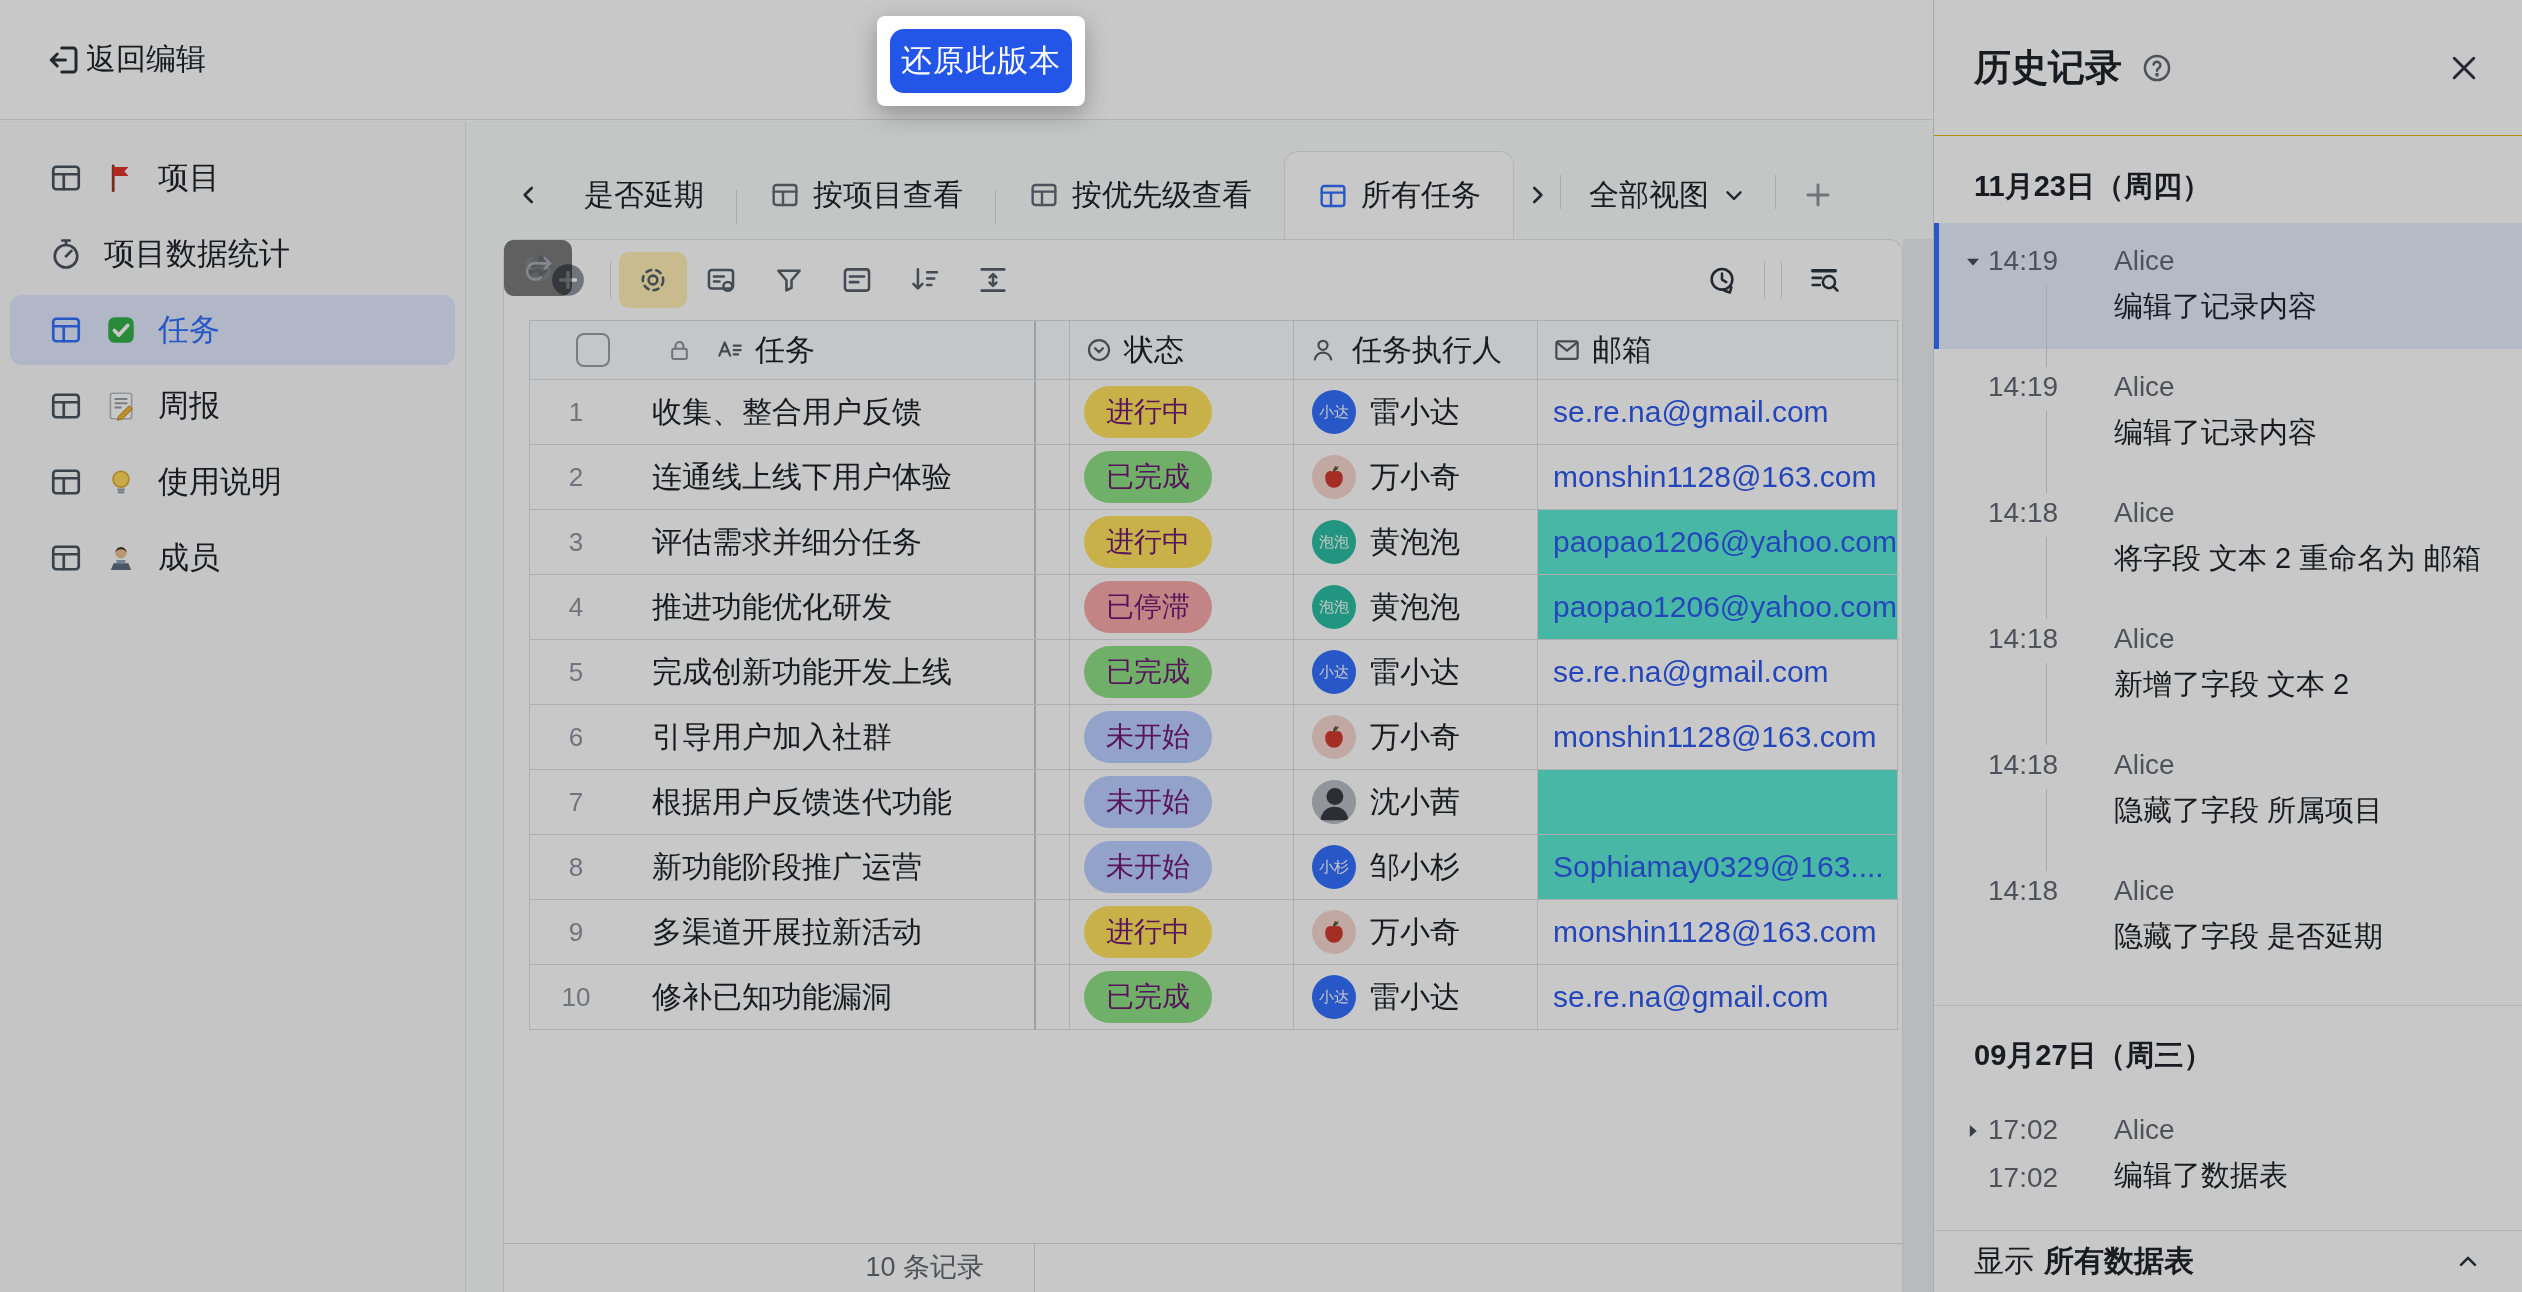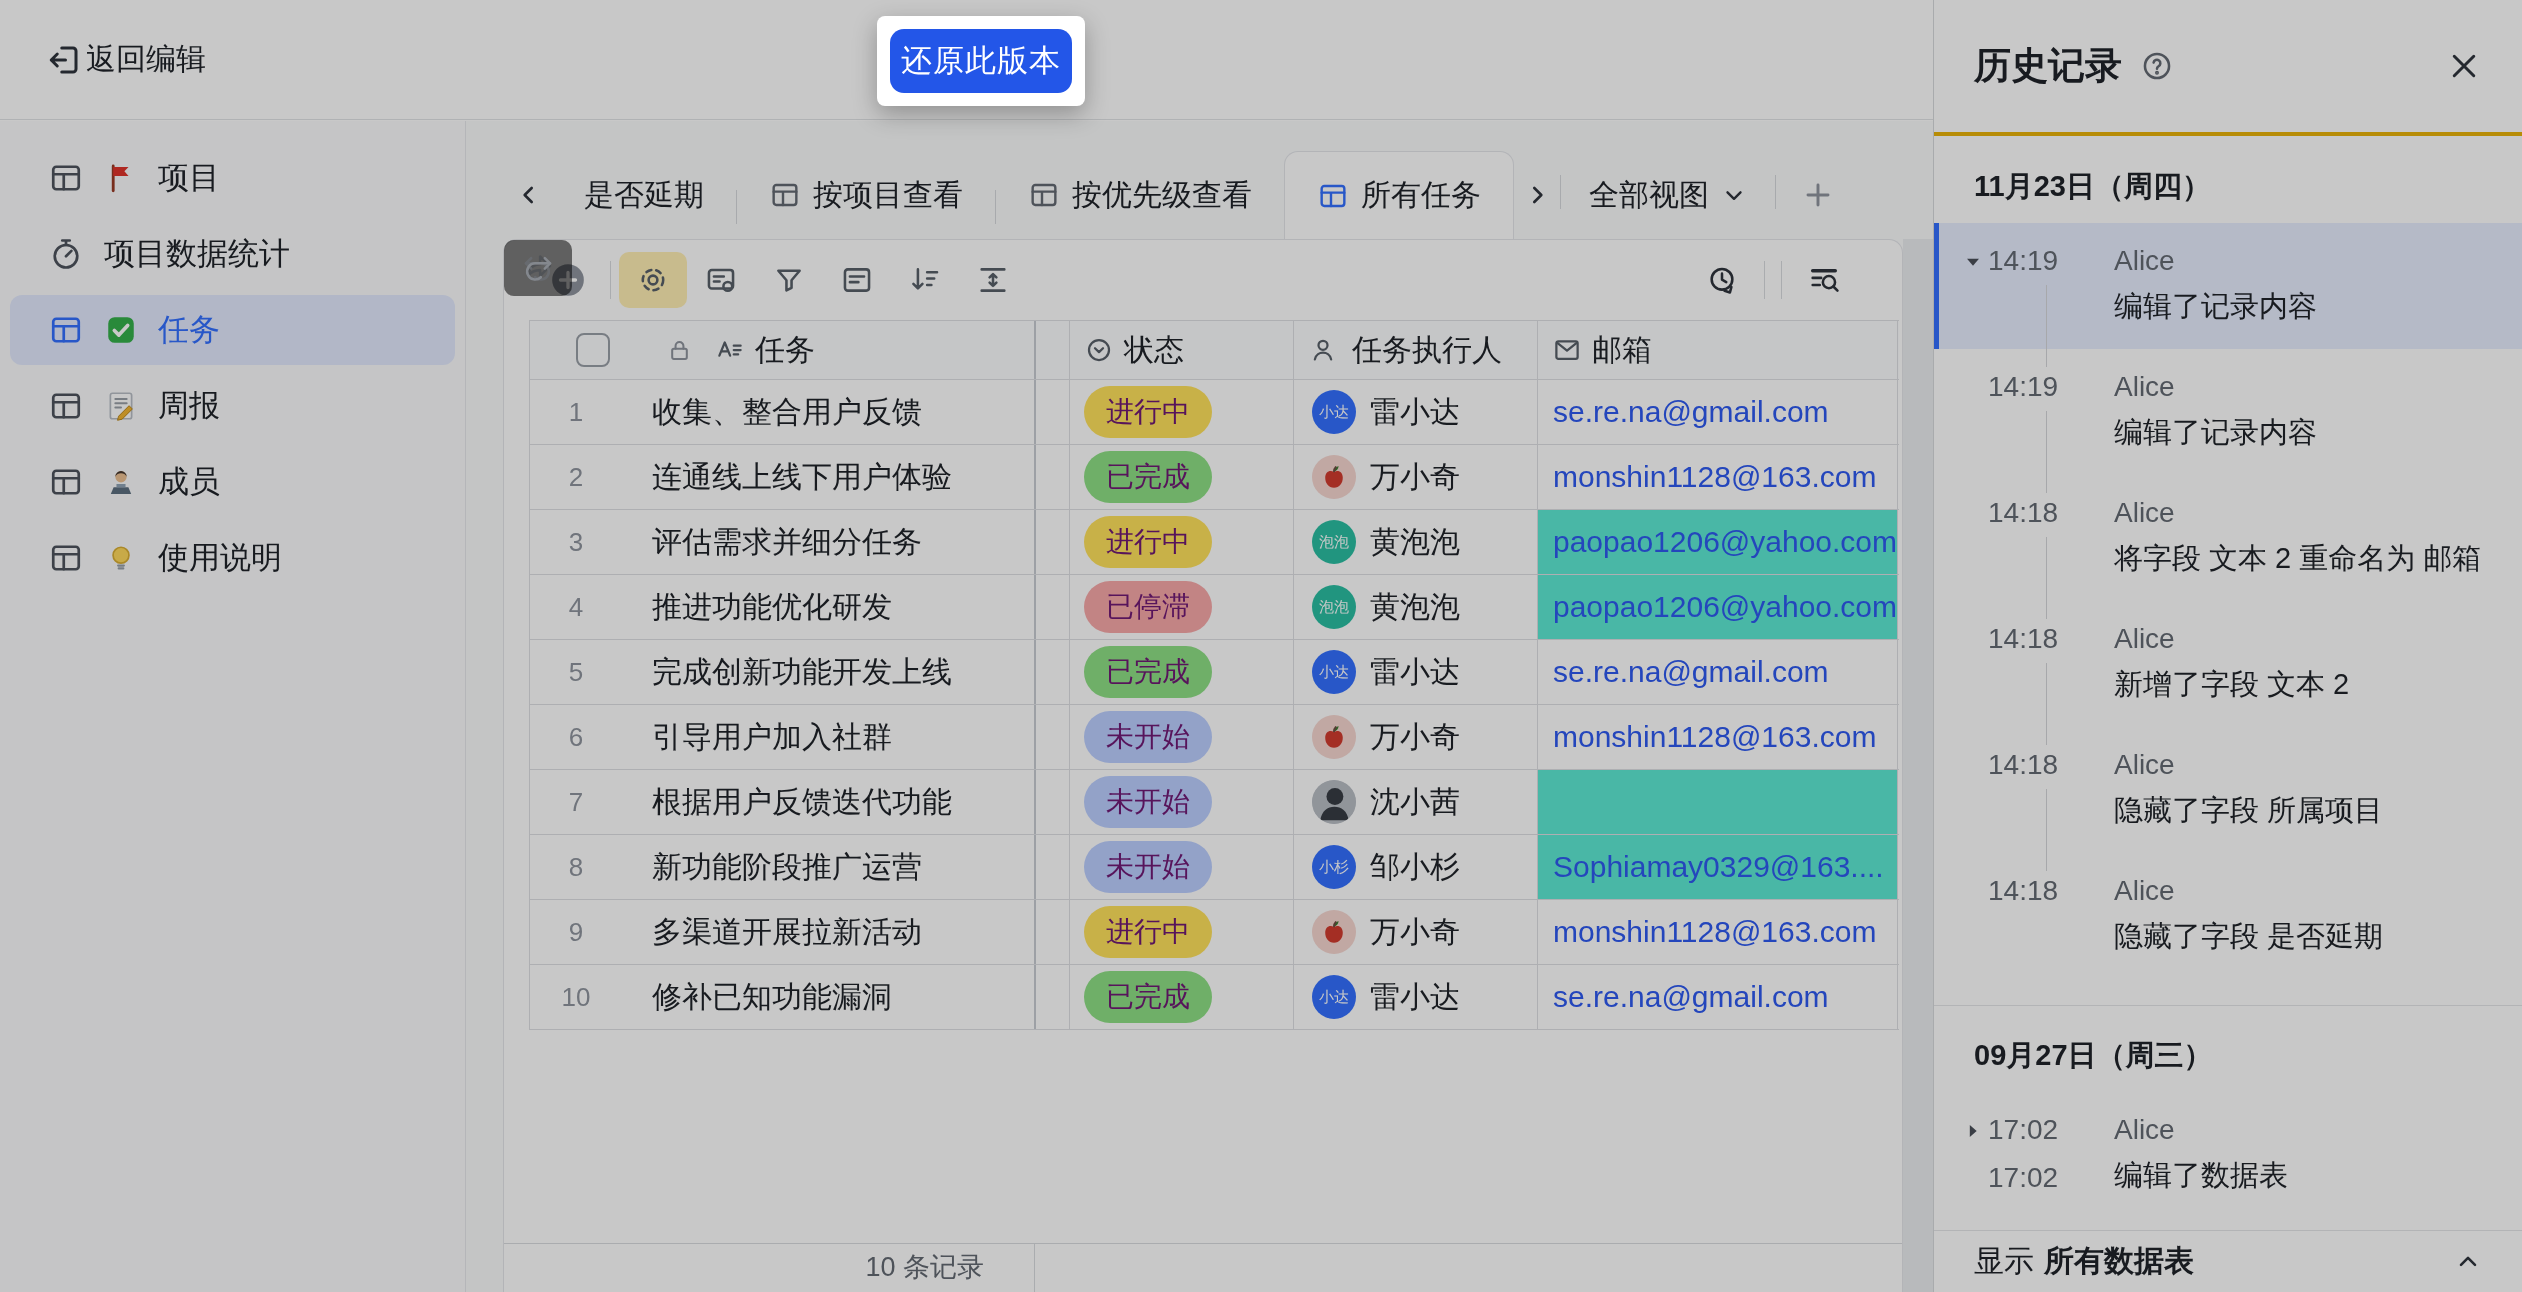--- a/index.html
+++ b/index.html
@@ -100,21 +100,21 @@
   .email-link { color:#2e5af0; font-size:30px; white-space:nowrap; cursor:pointer; }
 
   .grid-footer { position:absolute; left:0; right:0; bottom:0; height:49px;
                  border-top:1px solid #d9dce0; display:flex; }
   .rec-count { width:531px; border-right:1px solid #d9dce0; text-align:right;
                padding-right:50px; line-height:46px; font-size:27px; color:#646a73; }
 
   
   .history { position:absolute; right:0; top:0; width:589px; bottom:0;
              background:#fff; border-left:1px solid #d8dadd; }
-  .h-header { height:136px; border-bottom:4px solid #eab308; display:flex; align-items:center; padding:0 40px; }
+  .h-header { height:136px; border-bottom:1px solid #eab308; display:flex; align-items:center; padding:0 40px; }
   .h-title { font-size:37px; font-weight:700; }
   .help-ic { width:34px; height:34px; color:#646a73; margin-left:18px; cursor:pointer; }
   .h-close { margin-left:auto; width:36px; height:36px; color:#2f343c; cursor:pointer; }
   .h-scroll { position:absolute; top:137px; left:0; right:0; bottom:62px; overflow:hidden; }
   .h-date { margin:30px 40px 16px; font-size:29px; font-weight:700; }
   .h-group2 { border-top:1px solid #e4e6e9; margin-top:26px; }
   .h-entry { position:relative; padding:22px 20px 22px 0; display:flex; align-items:flex-start; cursor:pointer; }
   .h-entry.selected { background:#e7edfe; }
   .h-entry.selected::before { content:""; position:absolute; left:0; top:0; bottom:0; width:5px; background:#3370ff; }
   .h-entry.line::after { content:""; position:absolute; left:112px; top:62px; bottom:-18px; width:1px; background:#d5d7da; }
@@ -210,42 +210,42 @@
       </div>
       <div class="side-item">
         <span class="g-ic">
           <svg viewBox="0 0 24 24" style="width: 100%; height: 100%;">
             <rect x="3.5" y="4.5" width="17" height="15" rx="2"></rect>
             <path d="M3.5 9.5h17M10.5 9.5v10"></path>
           </svg>
         </span>
         <span class="e-ic">
           <svg viewBox="0 0 24 24" style="width: 100%; height: 100%;">
+            <circle cx="12" cy="10" r="5.6" fill="#ffd95c" stroke="#d9ae34" stroke-width="1.2"></circle>
+            <path d="M10 17.3h4M10.4 19.4h3.2" stroke="#98a0a8" stroke-width="1.6"></path>
+          </svg>
+        </span>
+        <span>使用说明</span>
+      </div>
+      <div class="side-item">
+        <span class="g-ic">
+          <svg viewBox="0 0 24 24" style="width: 100%; height: 100%;">
+            <rect x="3.5" y="4.5" width="17" height="15" rx="2"></rect>
+            <path d="M3.5 9.5h17M10.5 9.5v10"></path>
+          </svg>
+        </span>
+        <span class="e-ic">
+          <svg viewBox="0 0 24 24" style="width: 100%; height: 100%;">
             <circle cx="12" cy="8.3" r="4" fill="#ecc193" stroke="none"></circle>
             <path d="M8 8.3a4 4 0 0 1 8 0c-1.1-1.7-1.9-2.4-4-2.4s-2.9.7-4 2.4z" fill="#43362f" stroke="none"></path>
             <path d="M4.8 20.5l2-4.8h10.4l2 4.8z" fill="#5d6f80" stroke="none"></path>
             <rect x="8.8" y="13.4" width="6.4" height="2.3" fill="#90a4b5" stroke="none"></rect>
           </svg>
         </span>
         <span>成员</span>
-      </div>
-      <div class="side-item">
-        <span class="g-ic">
-          <svg viewBox="0 0 24 24" style="width: 100%; height: 100%;">
-            <rect x="3.5" y="4.5" width="17" height="15" rx="2"></rect>
-            <path d="M3.5 9.5h17M10.5 9.5v10"></path>
-          </svg>
-        </span>
-        <span class="e-ic">
-          <svg viewBox="0 0 24 24" style="width: 100%; height: 100%;">
-            <circle cx="12" cy="10" r="5.6" fill="#ffd95c" stroke="#d9ae34" stroke-width="1.2"></circle>
-            <path d="M10 17.3h4M10.4 19.4h3.2" stroke="#98a0a8" stroke-width="1.6"></path>
-          </svg>
-        </span>
-        <span>使用说明</span>
       </div>
     </div>
 </aside>
 
 <main class="main">
   <div class="gutter"></div>
 
   <div class="tabbar">
     <div class="tab-scroll">
       <svg viewBox="0 0 24 24">

